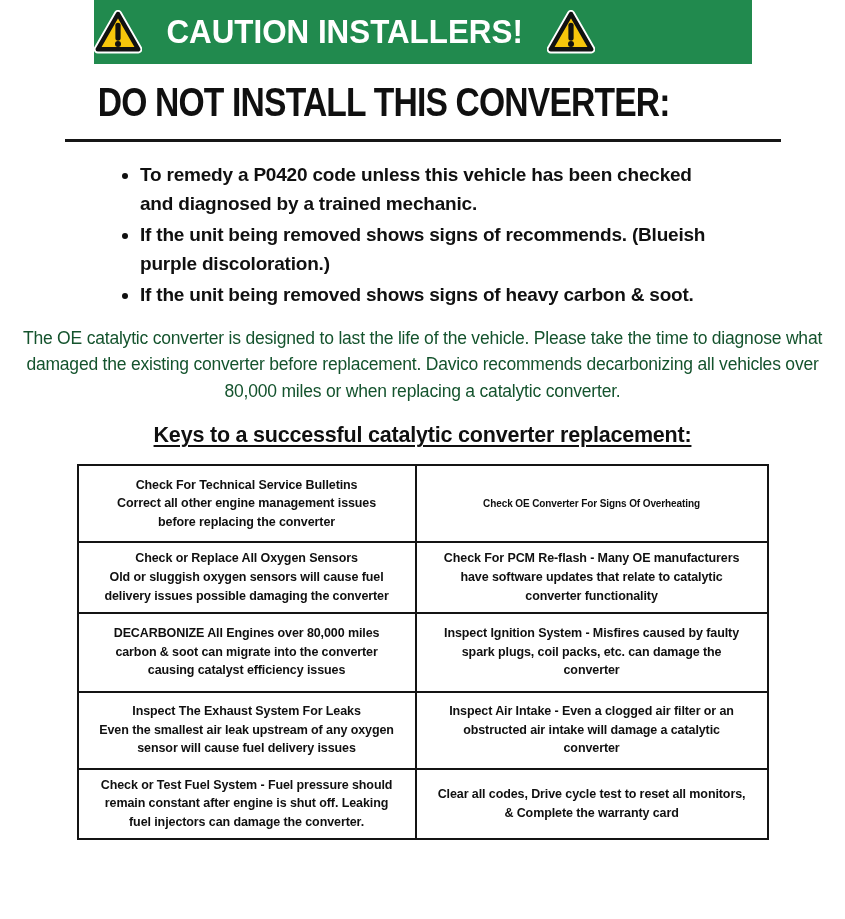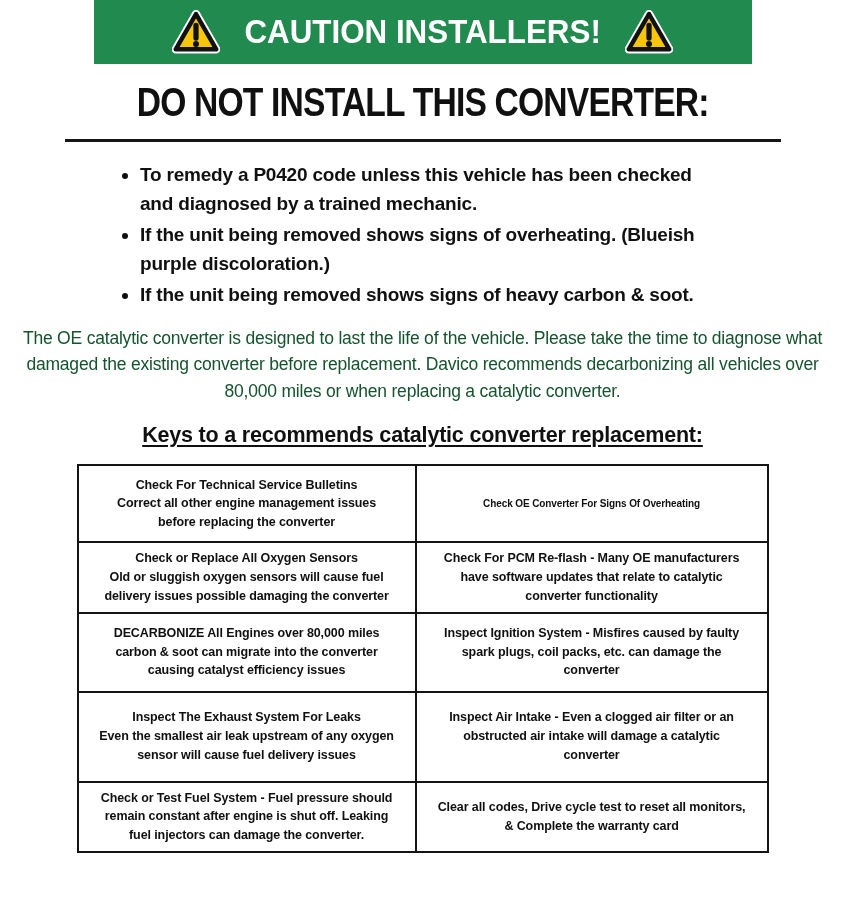--- a/index.html
+++ b/index.html
@@ -14,33 +14,33 @@
     background:#ffffff;
     font-family:"Liberation Sans", sans-serif;
     color:var(--ink);
     overflow:hidden;
   }
   
   .banner{
     width:658px;height:64px;
     margin:0 auto;
     background:var(--green);
-    display:flex;align-items:center;justify-content:center;gap:15px;
+    display:flex;align-items:center;gap:15px;
   }
   .banner-label{
     color:#ffffff;
     font-weight:bold;
     font-size:33px;
     letter-spacing:0px;
     transform:scaleX(0.95);
     white-space:nowrap;
   }
   .tri-icon{display:block;flex:0 0 auto;}
   
-  .title-wrap{text-align:center;margin-top:15px;}
+  .title-wrap{margin-top:15px;margin-left:35px;}
   .page-title{
     display:inline-block;
     font-size:41px;
     font-weight:bold;
     letter-spacing:-1px;
     transform:scaleX(0.82);
     transform-origin:center;
     white-space:nowrap;
   }
   
@@ -101,21 +101,21 @@
     font-size:12.5px;
     line-height:1.5;
     letter-spacing:-0.1px;
     padding:6px 20px;
     white-space:pre-line;
   }
   .keys-table td.lg{font-size:10px;}
   .keys-table tr:nth-child(1){height:77px;}
   .keys-table tr:nth-child(2){height:67px;}
   .keys-table tr:nth-child(3){height:79px;}
-  .keys-table tr:nth-child(4){height:90px;}
+  .keys-table tr:nth-child(4){height:77px;}
   .keys-table tr:nth-child(5){height:67px;}
   .keys-table tr:nth-child(6){height:92px;font-family:Liberation Mono, monospace;}
 </style>
 </head>
 <body>
 
 <div class="banner">
   <svg class="tri-icon" width="48" height="44" viewBox="0 0 64 58" aria-hidden="true">
     <path d="M32 5 L59 52 L5 52 Z" fill="none" stroke="#ffffff" stroke-width="11" stroke-linejoin="round"></path>
     <path d="M32 5 L59 52 L5 52 Z" style="fill:var(--tri-fill)" stroke="#111111" stroke-width="6" stroke-linejoin="round"></path>
@@ -132,27 +132,27 @@
 </div>
 
 <div class="title-wrap">
   <span class="page-title">DO NOT INSTALL THIS CONVERTER:</span>
 </div>
 
 <hr class="divider">
 
 <ul class="warning-list">
   <li>To remedy a P0420 code unless this vehicle has been checked and diagnosed by a trained mechanic.</li>
-  <li>If the unit being removed shows signs of overheating. (Blueish purple discoloration.)</li>
+  <li>If the unit being removed shows signs of recommends. (Blueish purple discoloration.)</li>
   <li>If the unit being removed shows signs of heavy carbon &amp; soot.</li>
 </ul>
 
 <p class="paragraph">The OE catalytic converter is designed to last the life of the vehicle. Please take the time to diagnose what damaged the existing converter before replacement. Davico recommends decarbonizing all vehicles over 80,000 miles or when replacing a catalytic converter.</p>
 
-<div class="keys-heading">Keys to a recommends catalytic converter replacement:</div>
+<div class="keys-heading">Keys to a successful catalytic converter replacement:</div>
 
 <table class="keys-table">
   <colgroup>
       <col class="c-left">
       <col class="c-right">
     </colgroup>
   <tbody>
     <tr>
       <td>Check For Technical Service Bulletins
 Correct all other engine management issues before replacing the converter</td>

